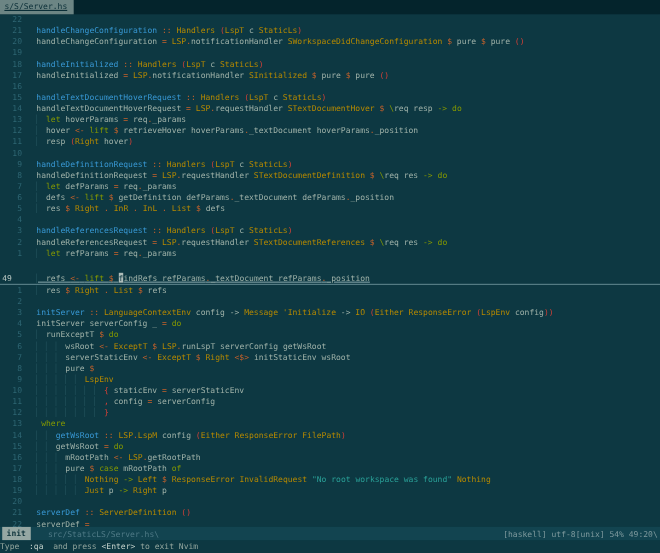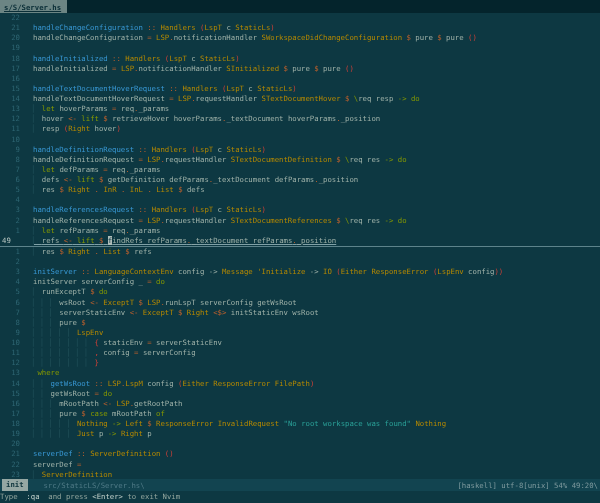--- a/index.html
+++ b/index.html
@@ -7,32 +7,32 @@
     position:relative;width:600px;height:503px;
     background:#0d3842;overflow:hidden;
     font-family:"DejaVu Sans Mono",monospace;
     font-size:7.3px;color:#9fb2a9;
     -webkit-font-smoothing:antialiased;
   }
   
   .tabbar{height:13px;background:#04242c;display:flex;align-items:stretch;}
   .tab{
     background:#6c8584;color:#0a2e37;padding:1px 6px 1px 4px;
-    display:flex;align-items:flex-end;text-decoration:underline;font-weight:bold;
+    display:flex;align-items:flex-start;text-decoration:underline;font-weight:normal;
   }
   
   .code-area{height:466px;overflow:hidden;cursor:text;}
   .row{height:10.13px;line-height:10.13px;white-space:pre;display:flex;}
   .num{
     width:26px;min-width:26px;text-align:right;padding-right:6px;
     color:#2e6673;box-sizing:border-box;user-select:none;
   }
   .numcur{color:#bac8c3;text-align:left;padding-left:2px;}
   .codetext{white-space:pre;padding-left:7px;}
-  .row.cur{border-bottom:1px solid #5d838b;height:10.13px;line-height:9.1px;}
+  .row.cur{border-bottom:1px solid #5d838b;height:10.13px;line-height:9.1px;margin-top:12px;}
   .row.cur .codetext span{text-decoration:underline;text-decoration-color:#7fa0a6;}
   
   .c-tx{color:#9fb2a9;}
   .c-fn{color:#3898d4;}
   .c-ty{color:#b58900;}
   .c-kw{color:#859900;}
   .c-op{color:#c4612b;}
   .c-pr{color:#cf4038;}
   .c-str{color:#2aa198;}
   .c-gd{color:#23525c;}

